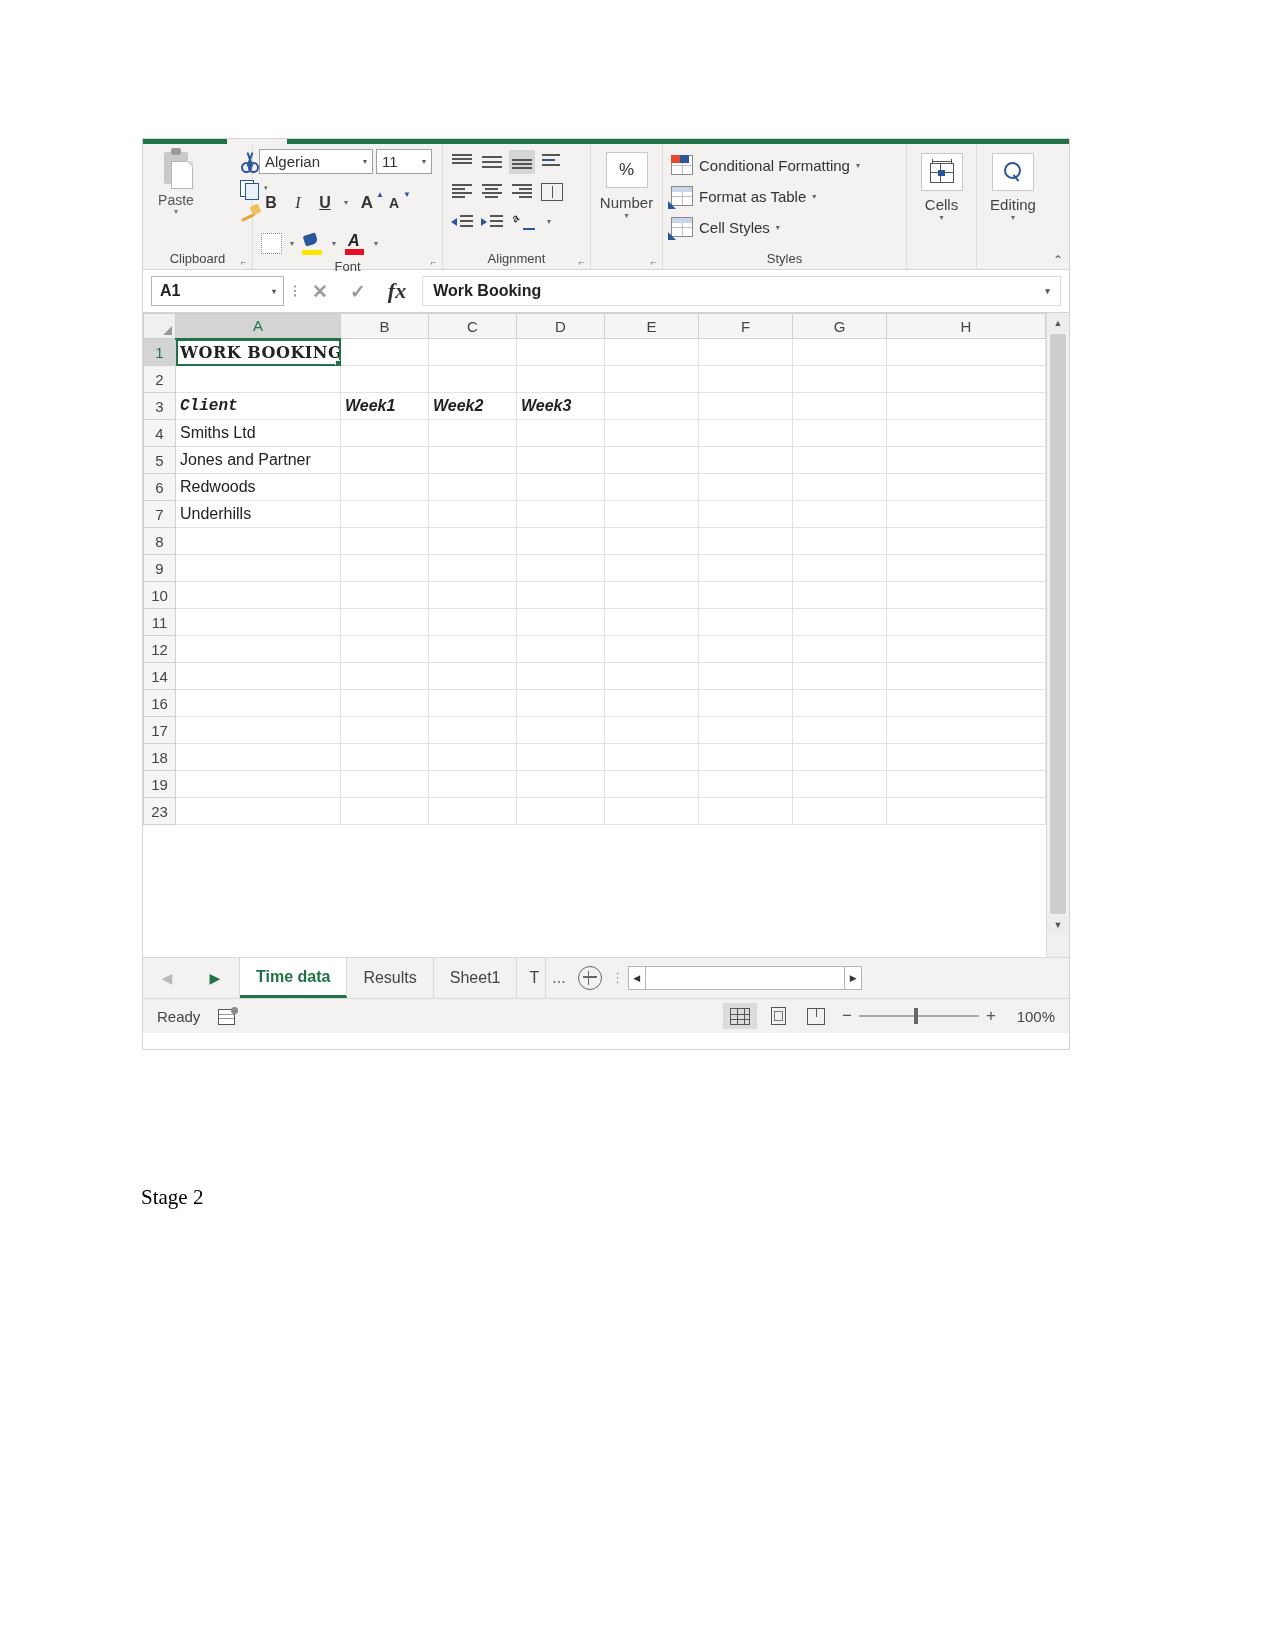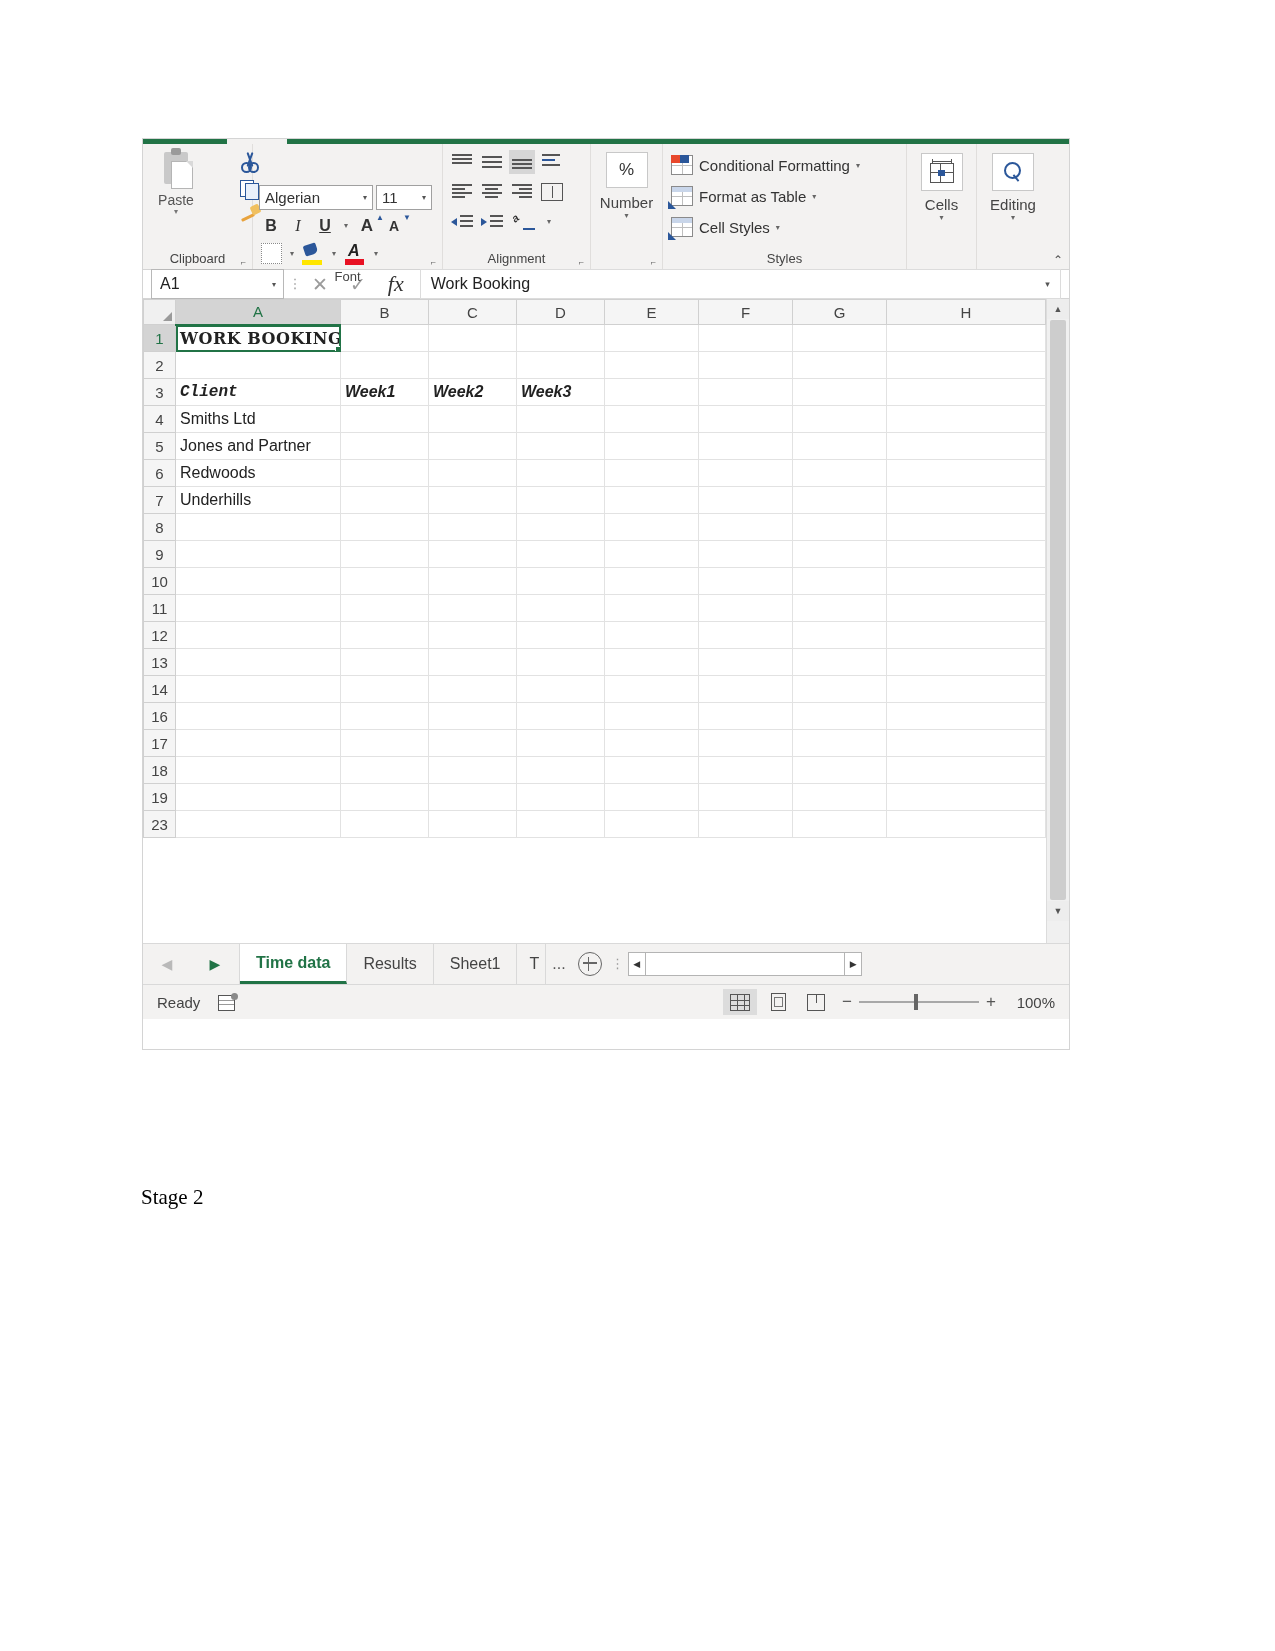--- a/index.html
+++ b/index.html
@@ -101,21 +101,21 @@
   .ico-copy{width:22px;height:22px;position:relative;}
   .ico-copy .c1{position:absolute;left:1px;top:3px;width:12px;height:15px;border:1.5px solid #2b579a;background:#fff;}
   .ico-copy .c2{position:absolute;left:6px;top:6px;width:12px;height:15px;border:1.5px solid #2b579a;background:#eaf1fb;}
 
   .ico-brush{width:22px;height:22px;position:relative;}
   .ico-brush .handle{position:absolute;left:2px;top:13px;width:14px;height:3px;background:#e8a33d;transform:rotate(-25deg);border-radius:1px;}
   .ico-brush .head{position:absolute;right:1px;top:2px;width:9px;height:9px;background:#f0c060;transform:rotate(-25deg);border-radius:2px;}
 
   
   .g-font{width:190px;}
-  .font-inner{padding-left:6px;display:flex;flex-direction:column;gap:1px;margin-top:36px;}
+  .font-inner{padding-left:6px;display:flex;flex-direction:column;gap:14px;}
   .frow{display:flex;align-items:center;gap:3px;height:27px;}
   .fname{
     width:114px;height:25px;box-sizing:border-box;
     border:1px solid #a0a0a0;background:#fff;
     font-size:15px;color:#333;
     display:flex;align-items:center;padding-left:5px;
     position:relative;
   }
   .fsize{
     width:56px;height:25px;box-sizing:border-box;
@@ -199,24 +199,25 @@
   .ico-magnify{width:24px;height:24px;position:relative;}
   .ico-magnify .ring{position:absolute;left:3px;top:2px;width:13px;height:13px;border:2px solid #2b579a;border-radius:50%;}
   .ico-magnify .stem{position:absolute;left:14px;top:14px;width:2px;height:8px;background:#2b579a;transform:rotate(-40deg);}
 
   .ribbon-collapse{
     position:absolute;right:6px;bottom:2px;font-size:12px;color:#555;
   }
 
   
   .fbar{
-    height:30px;background:#fff;
+    height:44px;background:#fff;
     border-top:1px solid #d4d4d4;border-bottom:1px solid #d4d4d4;
     display:flex;align-items:center;
     box-sizing:border-box;
+    font-weight:bold;
   }
   .namebox{
     width:133px;height:30px;margin-left:8px;
     border:1px solid #b8b8b8;background:#fff;
     display:flex;align-items:center;
     font-size:16px;color:#222;padding-left:8px;
     box-sizing:border-box;position:relative;
   }
   .namebox .cbcaret{right:7px;}
   .fgrip{width:22px;text-align:center;color:#9a9a9a;font-size:13px;letter-spacing:0;line-height:8px;}
@@ -791,31 +792,20 @@
               <td class="cB"></td>
               <td class="cC"></td>
               <td class="cD"></td>
               <td class="cE"></td>
               <td class="cF"></td>
               <td class="cG"></td>
               <td class="cH"></td>
             </tr>
             <tr>
               <td class="rownum">12</td>
-              <td class="cA"></td>
-              <td class="cB"></td>
-              <td class="cC"></td>
-              <td class="cD"></td>
-              <td class="cE"></td>
-              <td class="cF"></td>
-              <td class="cG"></td>
-              <td class="cH"></td>
-            </tr>
-            <tr>
-              <td class="rownum">13</td>
               <td class="cA"></td>
               <td class="cB"></td>
               <td class="cC"></td>
               <td class="cD"></td>
               <td class="cE"></td>
               <td class="cF"></td>
               <td class="cG"></td>
               <td class="cH"></td>
             </tr>
             <tr>

